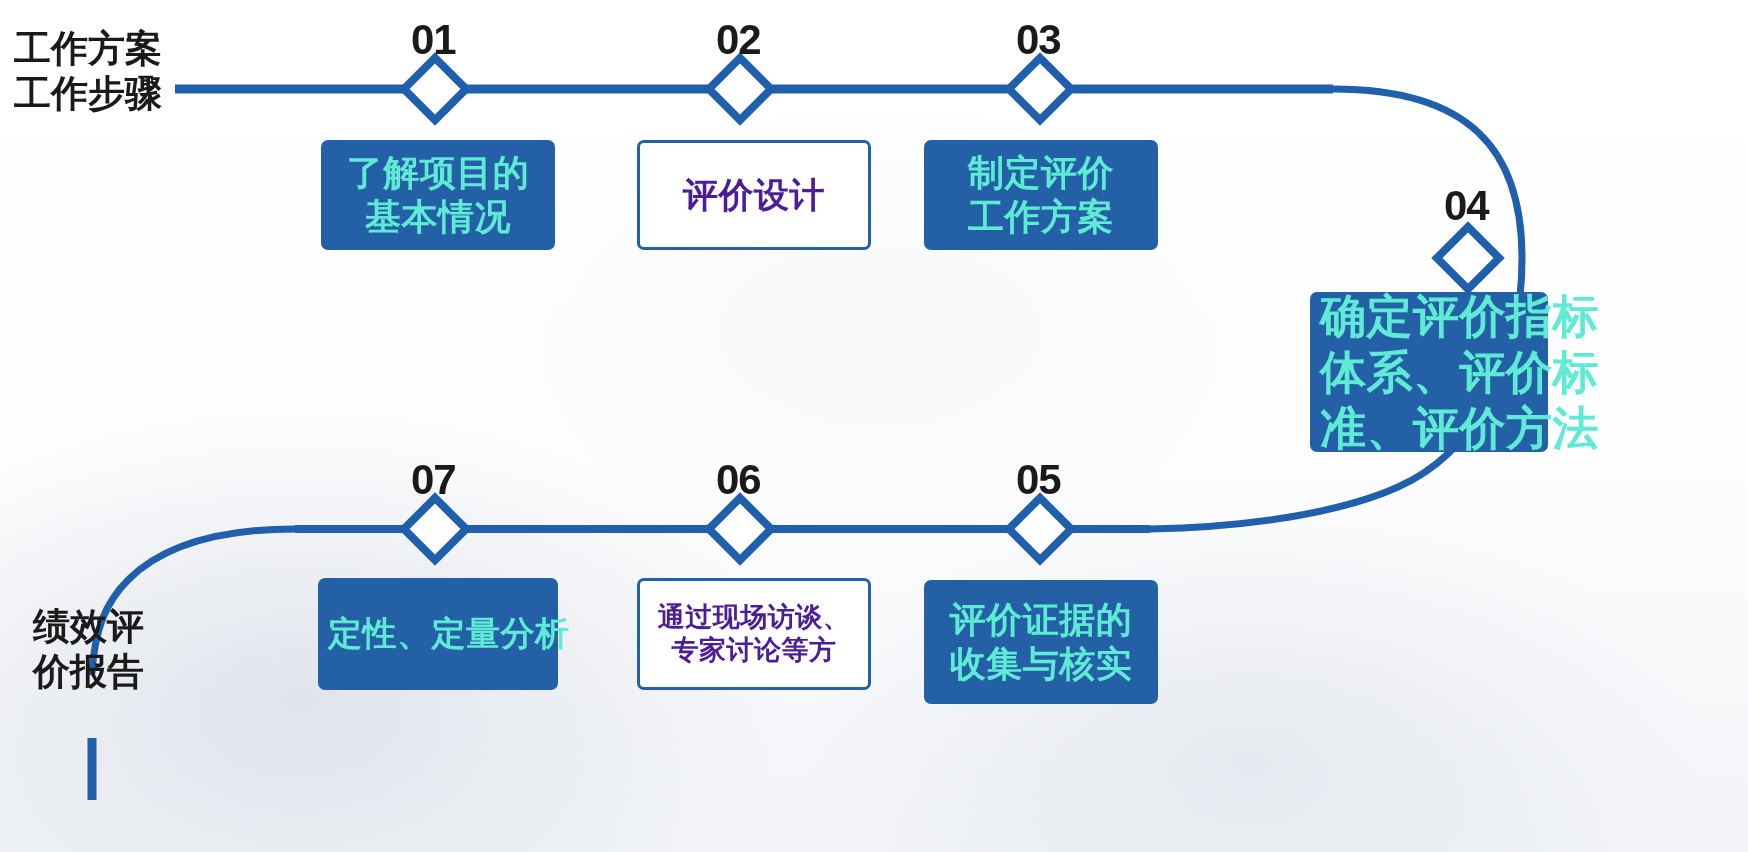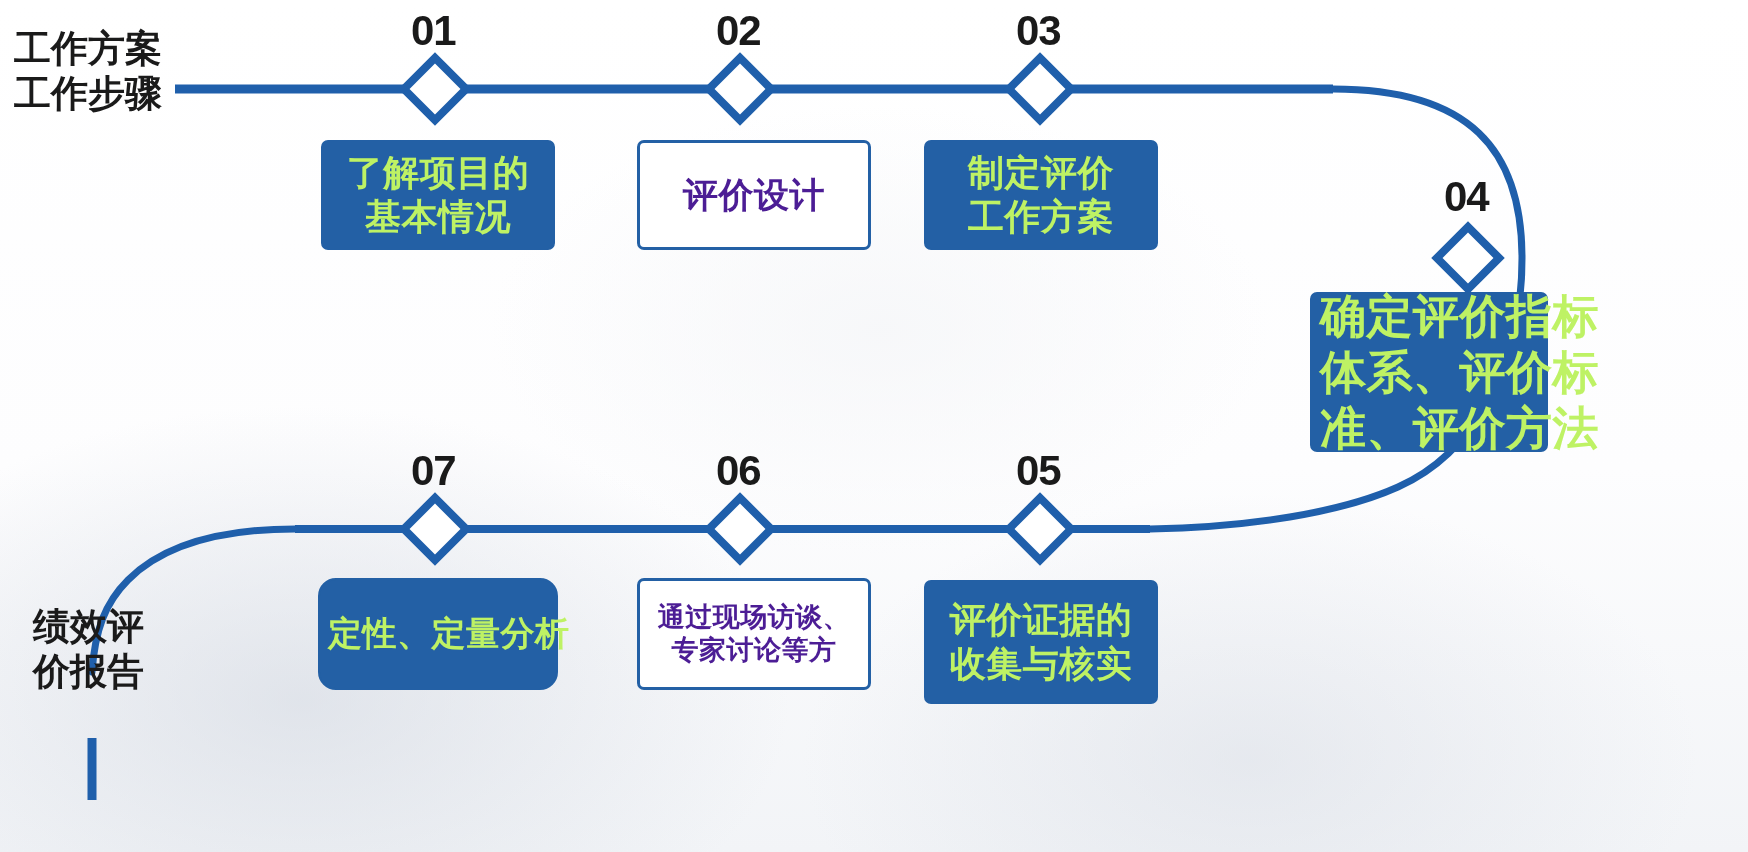--- a/index.html
+++ b/index.html
@@ -23,40 +23,41 @@
 
   
   .num{
     position:absolute;
     font-size:42px;
     font-weight:bold;
     color:#1a1a1a;
     letter-spacing:-1px;
     line-height:1;
     white-space:nowrap;
+    margin-top:9px;
     -webkit-font-smoothing:antialiased;
   }
 
   
   .box{
     position:absolute;
     box-sizing:border-box;
     border-radius:7px;
     display:flex;
     align-items:center;
     justify-content:center;
     text-align:center;
     line-height:1.22;
     font-weight:bold;
     letter-spacing:.5px;
     padding:6px 8px;
   }
   .box.filled{
     background:#2360A5;
-    color:#bef264;
+    color:#5eead4;
     border:2px solid #2360A5;
   }
   .box.outline{
     background:#ffffff;
     color:#4c1d95;
     border:3px solid #2360A5;
     margin-left:15px;
   }
   .box .lines{display:block;width:100%;}
   .box .ln{display:block;white-space:nowrap;}
@@ -158,19 +159,19 @@
     </span>
   </div>
 
   <div class="box outline" style="left:622px;top:578px;width:234px;height:112px;font-size:27px;text-align:center;">
     <span class="lines">
       <span class="ln">通过现场访谈、</span>
       <span class="ln">专家讨论等方</span>
     </span>
   </div>
 
-  <div class="box filled" style="left:318px;top:578px;width:240px;height:112px;font-size:34px;border-radius:18px;">
+  <div class="box filled" style="left:318px;top:578px;width:240px;height:112px;font-size:34px;">
     <span class="lines">
       <span class="ln">定性、定量分析</span>
     </span>
   </div>
 
 </div>
 
 </body></html>

